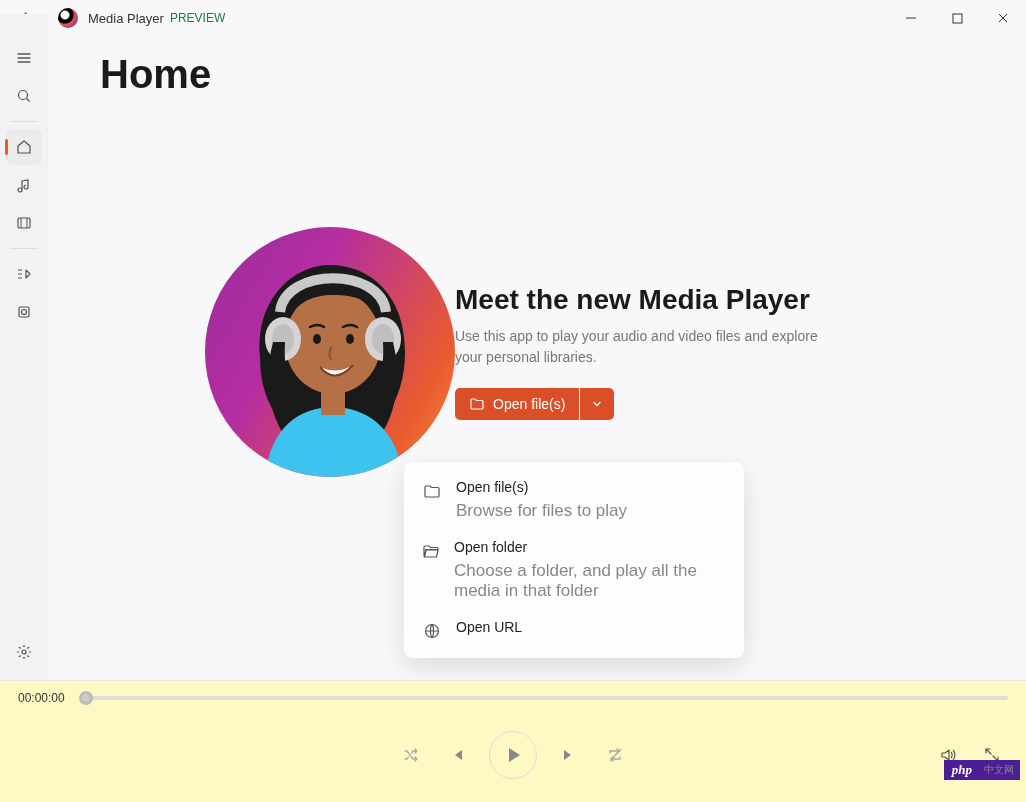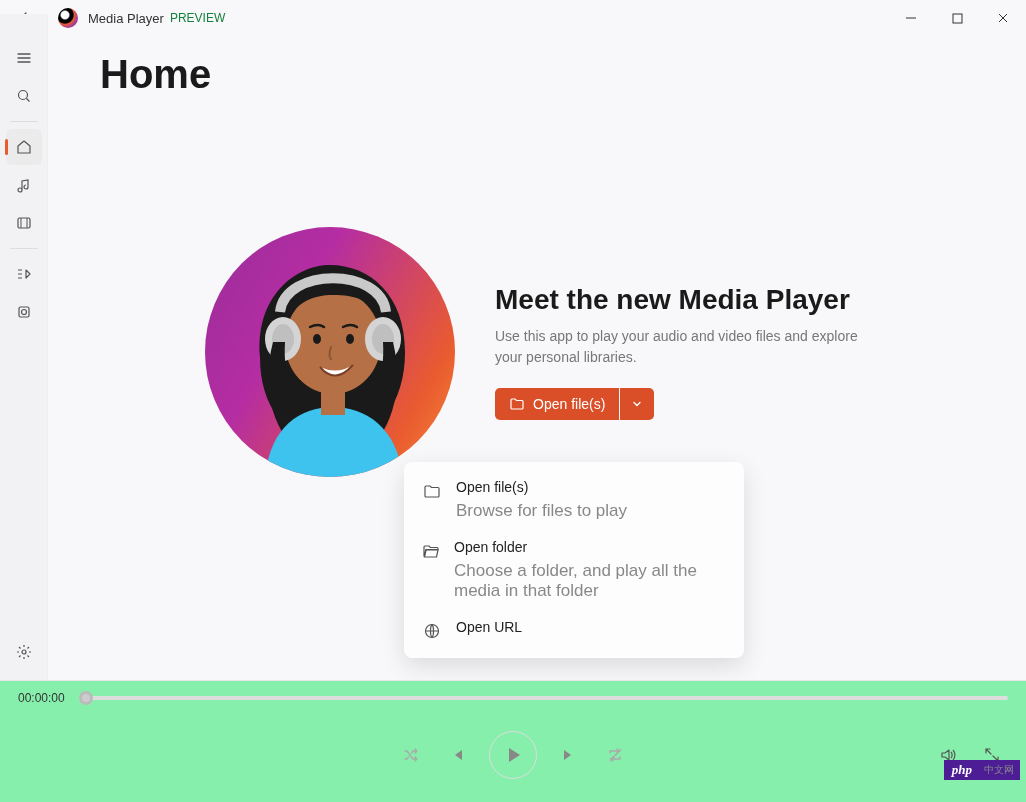--- a/index.html
+++ b/index.html
@@ -19,37 +19,37 @@
     .sidebar { position:absolute; left:0; top:14px; bottom:122px; width:48px; display:flex; flex-direction:column; align-items:center; background:#f2f2f4; border-right:1px solid #eee; padding-top:0;}
     .sidebar .navbtn { width:36px; height:36px; margin:1px 0; display:flex;align-items:center;justify-content:center; color:#555; border-radius:6px; cursor:pointer; position:relative;}
     .sidebar .navbtn.active { background:#ebebeb;}
     .sidebar .navbtn.active::before { content:''; position:absolute; left:-1px; top:10px; bottom:10px; width:3px; background:#e95b2f; border-radius:2px;}
     .sidebar .sep { height:1px; width:28px; background:#ddd; margin:6px 0;}
     .sidebar .spacer { flex:1; }
 
     
     .main { position:absolute; left:48px; right:0; top:36px; bottom:122px; padding:12px 40px 0 52px; overflow:hidden;}
     .page-title { font-size:40px; font-weight:700; color:#1a1a1a; margin-top:4px;}
-    .hero { display:flex; align-items:center; margin-top:130px; margin-left:105px; gap:40px;}
+    .hero { display:flex; align-items:center; margin-top:130px; margin-left:105px; }
     .avatar { width:250px; height:250px; border-radius:50%; overflow:hidden; background: linear-gradient(120deg, #9a2d9a 0%, #b52da2 35%, #e95b2f 80%, #f78a3c 100%); position:relative; flex-shrink:0;}
     .hero-text h2 { font-size:28px; font-weight:600; color:#1a1a1a; margin-bottom:10px;}
     .hero-text p { font-size:14px; color:#777; line-height:1.5; max-width:380px;}
     .open-btn-group { display:flex; margin-top:20px;}
     .open-btn { background:#da4f28; color:#fff; font-size:14px; padding:8px 14px; border-radius:5px 0 0 5px; display:flex; align-items:center; gap:8px; cursor:pointer; }
     .open-chevron { background:#da4f28; color:#fff; width:34px; display:flex;align-items:center;justify-content:center; border-radius:0 5px 5px 0; margin-left:1px; cursor:pointer;}
 
     
     .menu { position:absolute; left:404px; top:462px; width:340px; background:#fdfdfd; border-radius:8px; box-shadow:0 8px 24px rgba(0,0,0,0.12); padding:8px 0;}
     .menu-item { display:flex; align-items:flex-start; gap:14px; padding:9px 18px; cursor:pointer;}
     .menu-item .mi-icon { width:20px; height:20px; display:flex;align-items:center;justify-content:center; color:#555; margin-top:2px;}
     .menu-item .mi-title { font-size:14px; color:#222;}
     .menu-item .mi-sub { font-size:17px; color:#888; margin-top:6px;}
 
     
-    .player { position:absolute; left:0; right:0; bottom:0; height:122px; background:#86efac; border-top:1px solid #e6e6e6;}
+    .player { position:absolute; left:0; right:0; bottom:0; height:122px; background:#fef9c3; border-top:1px solid #e6e6e6;}
     .progress-row { display:flex; align-items:center; padding:10px 18px 0 18px; gap:14px;}
     .time { font-size:12px; color:#333;}
     .track { flex:1; height:4px; background:#ddd; border-radius:2px; position:relative;}
     .thumb { position:absolute; left:0; top:-5px; width:14px;height:14px;border-radius:50%;background:#ccc; border:3px solid #bbb;}
     .controls { display:flex; align-items:center; justify-content:center; gap:18px; margin-top:26px; position:relative;}
     .ctrl { width:28px;height:28px; display:flex;align-items:center;justify-content:center; color:#888; cursor:pointer;}
     .playbtn { width:48px;height:48px;border-radius:50%; border:1px solid #ddd; display:flex;align-items:center;justify-content:center; color:#777; cursor:pointer;}
     .right-controls { position:absolute; right:20px; display:flex; gap:16px; align-items:center;}
 
     

